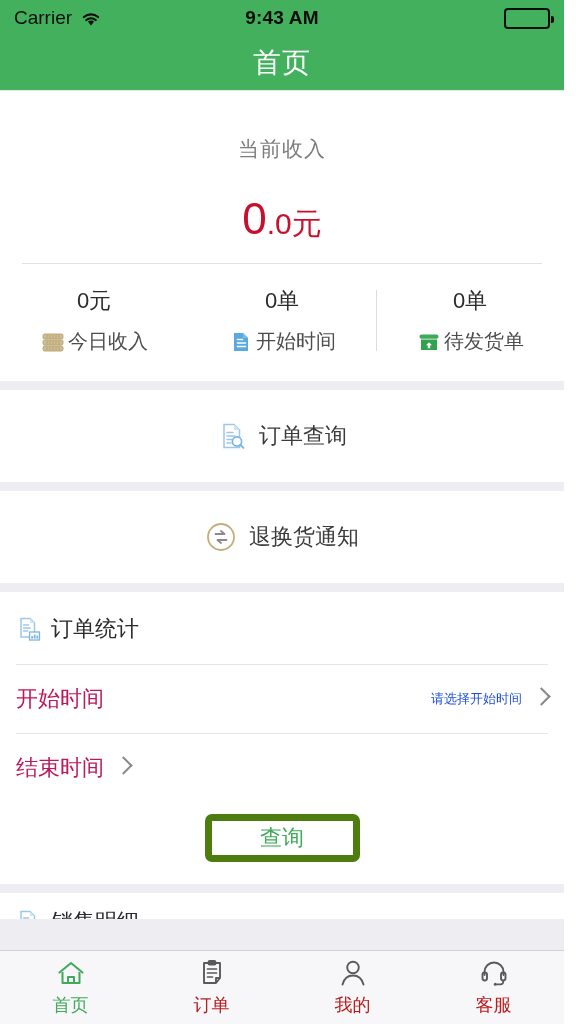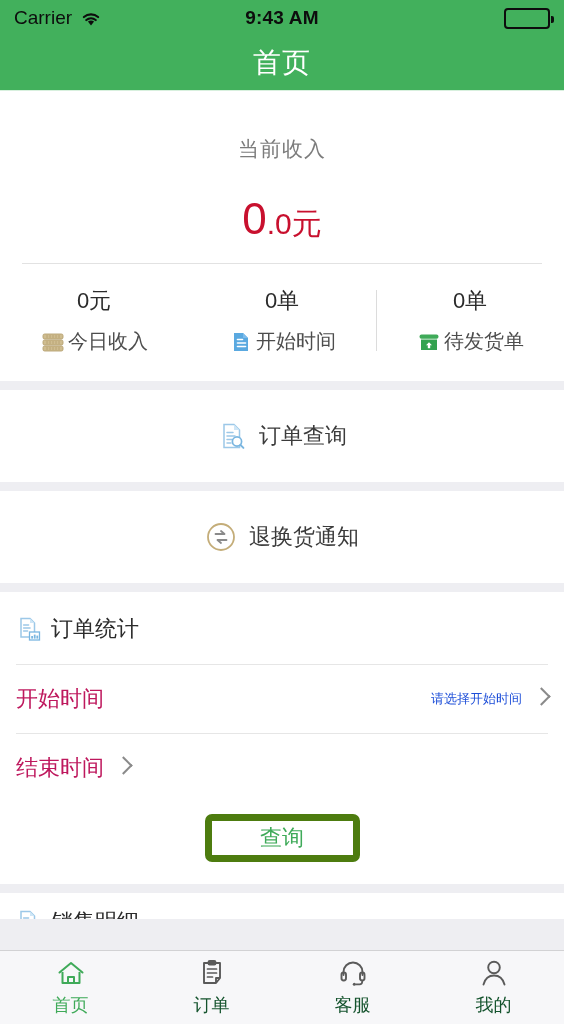--- a/index.html
+++ b/index.html
@@ -130,21 +130,21 @@
     flex: 0 0 74px; height: 74px;
     background: #f7f7f9;
     border-top: 1px solid #d2d2d4;
     display: flex;
   }
   .tab {
     flex: 1 1 0; display: flex; flex-direction: column;
     align-items: center; justify-content: center; gap: 5px;
     cursor: pointer;
   }
-  .tab .tlabel { font-size: 18px; color: #14532d; }
+  .tab .tlabel { font-size: 18px; color: #b91c1c; }
   .tab.active .tlabel { color: #3faa59; }
 </style>
 </head>
 <body>
 
 <div id="app">
 
   <div class="statusbar">
     <div class="sb-left">
       <span>Carrier</span>
@@ -365,34 +365,34 @@
               <path d="M10.5 19h5"></path>
           </g>
         </svg>
       </span>
       <span class="tlabel">订单</span>
     </div>
 
     <div class="tab">
       <span class="ic">
         <svg width="30" height="30" viewBox="0 0 30 30">
+          <circle cx="15" cy="9.5" r="5.8" fill="none" stroke="#5a5a5a" stroke-width="1.9"></circle>
+          <path d="M4.5 26.5c1.6-6 5.6-9 10.5-9s8.9 3 10.5 9" fill="none" stroke="#5a5a5a" stroke-width="1.9" stroke-linecap="round"></path>
+        </svg>
+      </span>
+      <span class="tlabel">我的</span>
+    </div>
+
+    <div class="tab">
+      <span class="ic">
+        <svg width="30" height="30" viewBox="0 0 30 30">
           <path d="M5.5 17v-3a9.5 9.5 0 0 1 19 0v3" fill="none" stroke="#5a5a5a" stroke-width="1.9" stroke-linecap="round"></path>
           <rect x="3.5" y="14.5" width="4.5" height="8" rx="2.2" fill="none" stroke="#5a5a5a" stroke-width="1.9"></rect>
           <rect x="22" y="14.5" width="4.5" height="8" rx="2.2" fill="none" stroke="#5a5a5a" stroke-width="1.9"></rect>
           <path d="M24.2 22.5v1.2a2.6 2.6 0 0 1-2.6 2.6H18" fill="none" stroke="#5a5a5a" stroke-width="1.7" stroke-linecap="round"></path>
           <circle cx="16.3" cy="26.3" r="1.5" fill="#5a5a5a"></circle>
         </svg>
       </span>
       <span class="tlabel">客服</span>
     </div>
 
-    <div class="tab">
-      <span class="ic">
-        <svg width="30" height="30" viewBox="0 0 30 30">
-          <circle cx="15" cy="9.5" r="5.8" fill="none" stroke="#5a5a5a" stroke-width="1.9"></circle>
-          <path d="M4.5 26.5c1.6-6 5.6-9 10.5-9s8.9 3 10.5 9" fill="none" stroke="#5a5a5a" stroke-width="1.9" stroke-linecap="round"></path>
-        </svg>
-      </span>
-      <span class="tlabel">我的</span>
-    </div>
-
   </div>
 </div>
 
 </body></html>

